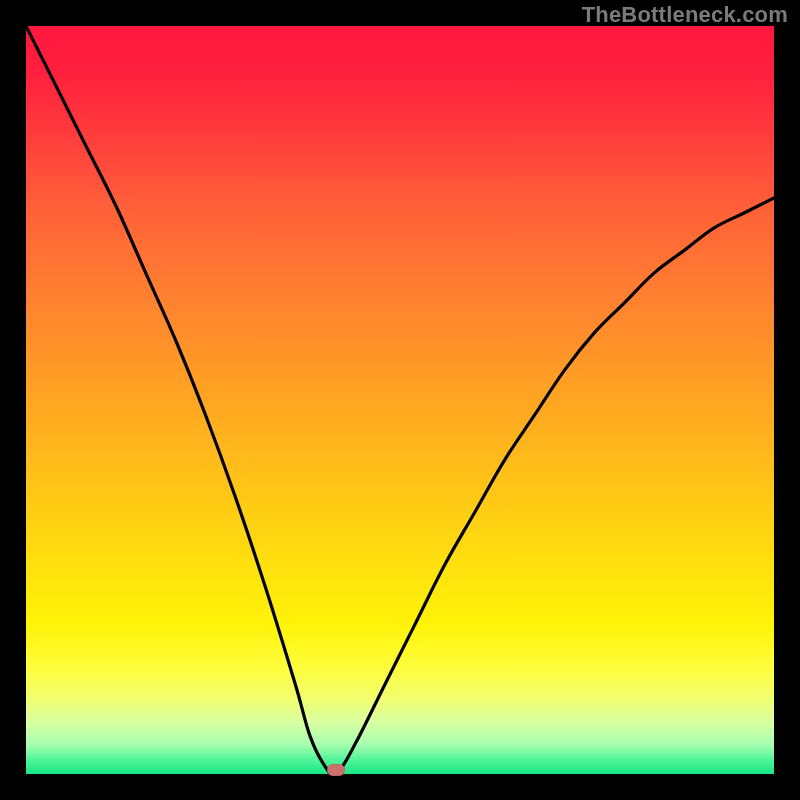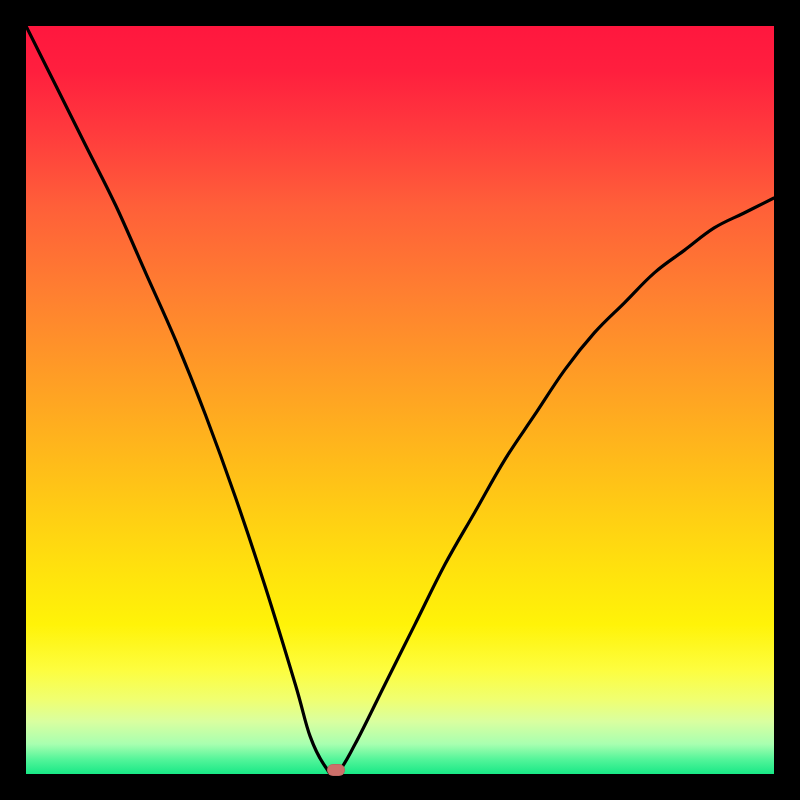--- a/index.html
+++ b/index.html
@@ -58,20 +58,21 @@
     border-radius: 6px / 6px;
     background: #cd6f6a;
     transform: translate(-50%, -50%);
     box-shadow: 0 0 0 0.5px rgba(0,0,0,0.15) inset;
   }
 </style>
 </head>
 <body>
 
 <div class="frame">
+  <div class="watermark">TheBottleneck.com</div>
 
   <div class="plot-area">
     <svg class="curve" viewBox="0 0 748 748" preserveAspectRatio="none">
       <path id="curve-path" fill="none" stroke="#000000" stroke-width="3.2" stroke-linecap="round" stroke-linejoin="round" d="M 0.00 0.00 C 5.39 10.77, 19.15 38.30, 29.92 59.84 C 40.69 81.38, 49.07 98.14, 59.84 119.68 C 70.61 141.22, 78.99 156.63, 89.76 179.52 C 100.53 202.41, 108.91 222.60, 119.68 246.84 C 130.45 271.08, 138.83 288.58, 149.60 314.16 C 160.37 339.74, 168.75 360.69, 179.52 388.96 C 190.29 417.23, 198.67 440.27, 209.44 471.24 C 220.21 502.21, 228.59 527.34, 239.36 561.00 C 250.13 594.66, 261.20 631.31, 269.28 658.24 C 277.36 685.17, 278.85 695.79, 284.24 710.60 C 289.63 725.41, 294.49 733.79, 299.20 740.52 C 303.91 747.25, 305.03 752.04, 310.42 748.00 C 315.81 743.96, 320.37 734.24, 329.12 718.08 C 337.87 701.92, 348.27 679.78, 359.04 658.24 C 369.81 636.70, 378.19 619.94, 388.96 598.40 C 399.73 576.86, 408.11 558.76, 418.88 538.56 C 429.65 518.36, 438.03 505.05, 448.80 486.20 C 459.57 467.35, 467.95 451.34, 478.72 433.84 C 489.49 416.34, 497.87 405.12, 508.64 388.96 C 519.41 372.80, 527.79 358.89, 538.56 344.08 C 549.33 329.27, 557.71 318.80, 568.48 306.68 C 579.25 294.56, 587.63 287.53, 598.40 276.76 C 609.17 265.99, 617.55 256.26, 628.32 246.84 C 639.09 237.42, 647.47 232.48, 658.24 224.40 C 669.01 216.32, 677.39 208.69, 688.16 201.96 C 698.93 195.23, 707.31 192.39, 718.08 187.00 C 728.85 181.61, 742.61 174.73, 748.00 172.04"></path>
     </svg>
     <div class="marker" id="marker" style="left: 310.42px; top: 744.26px; background: rgb(205, 111, 106);"></div>
   </div>
 </div>
 
 </body></html>

